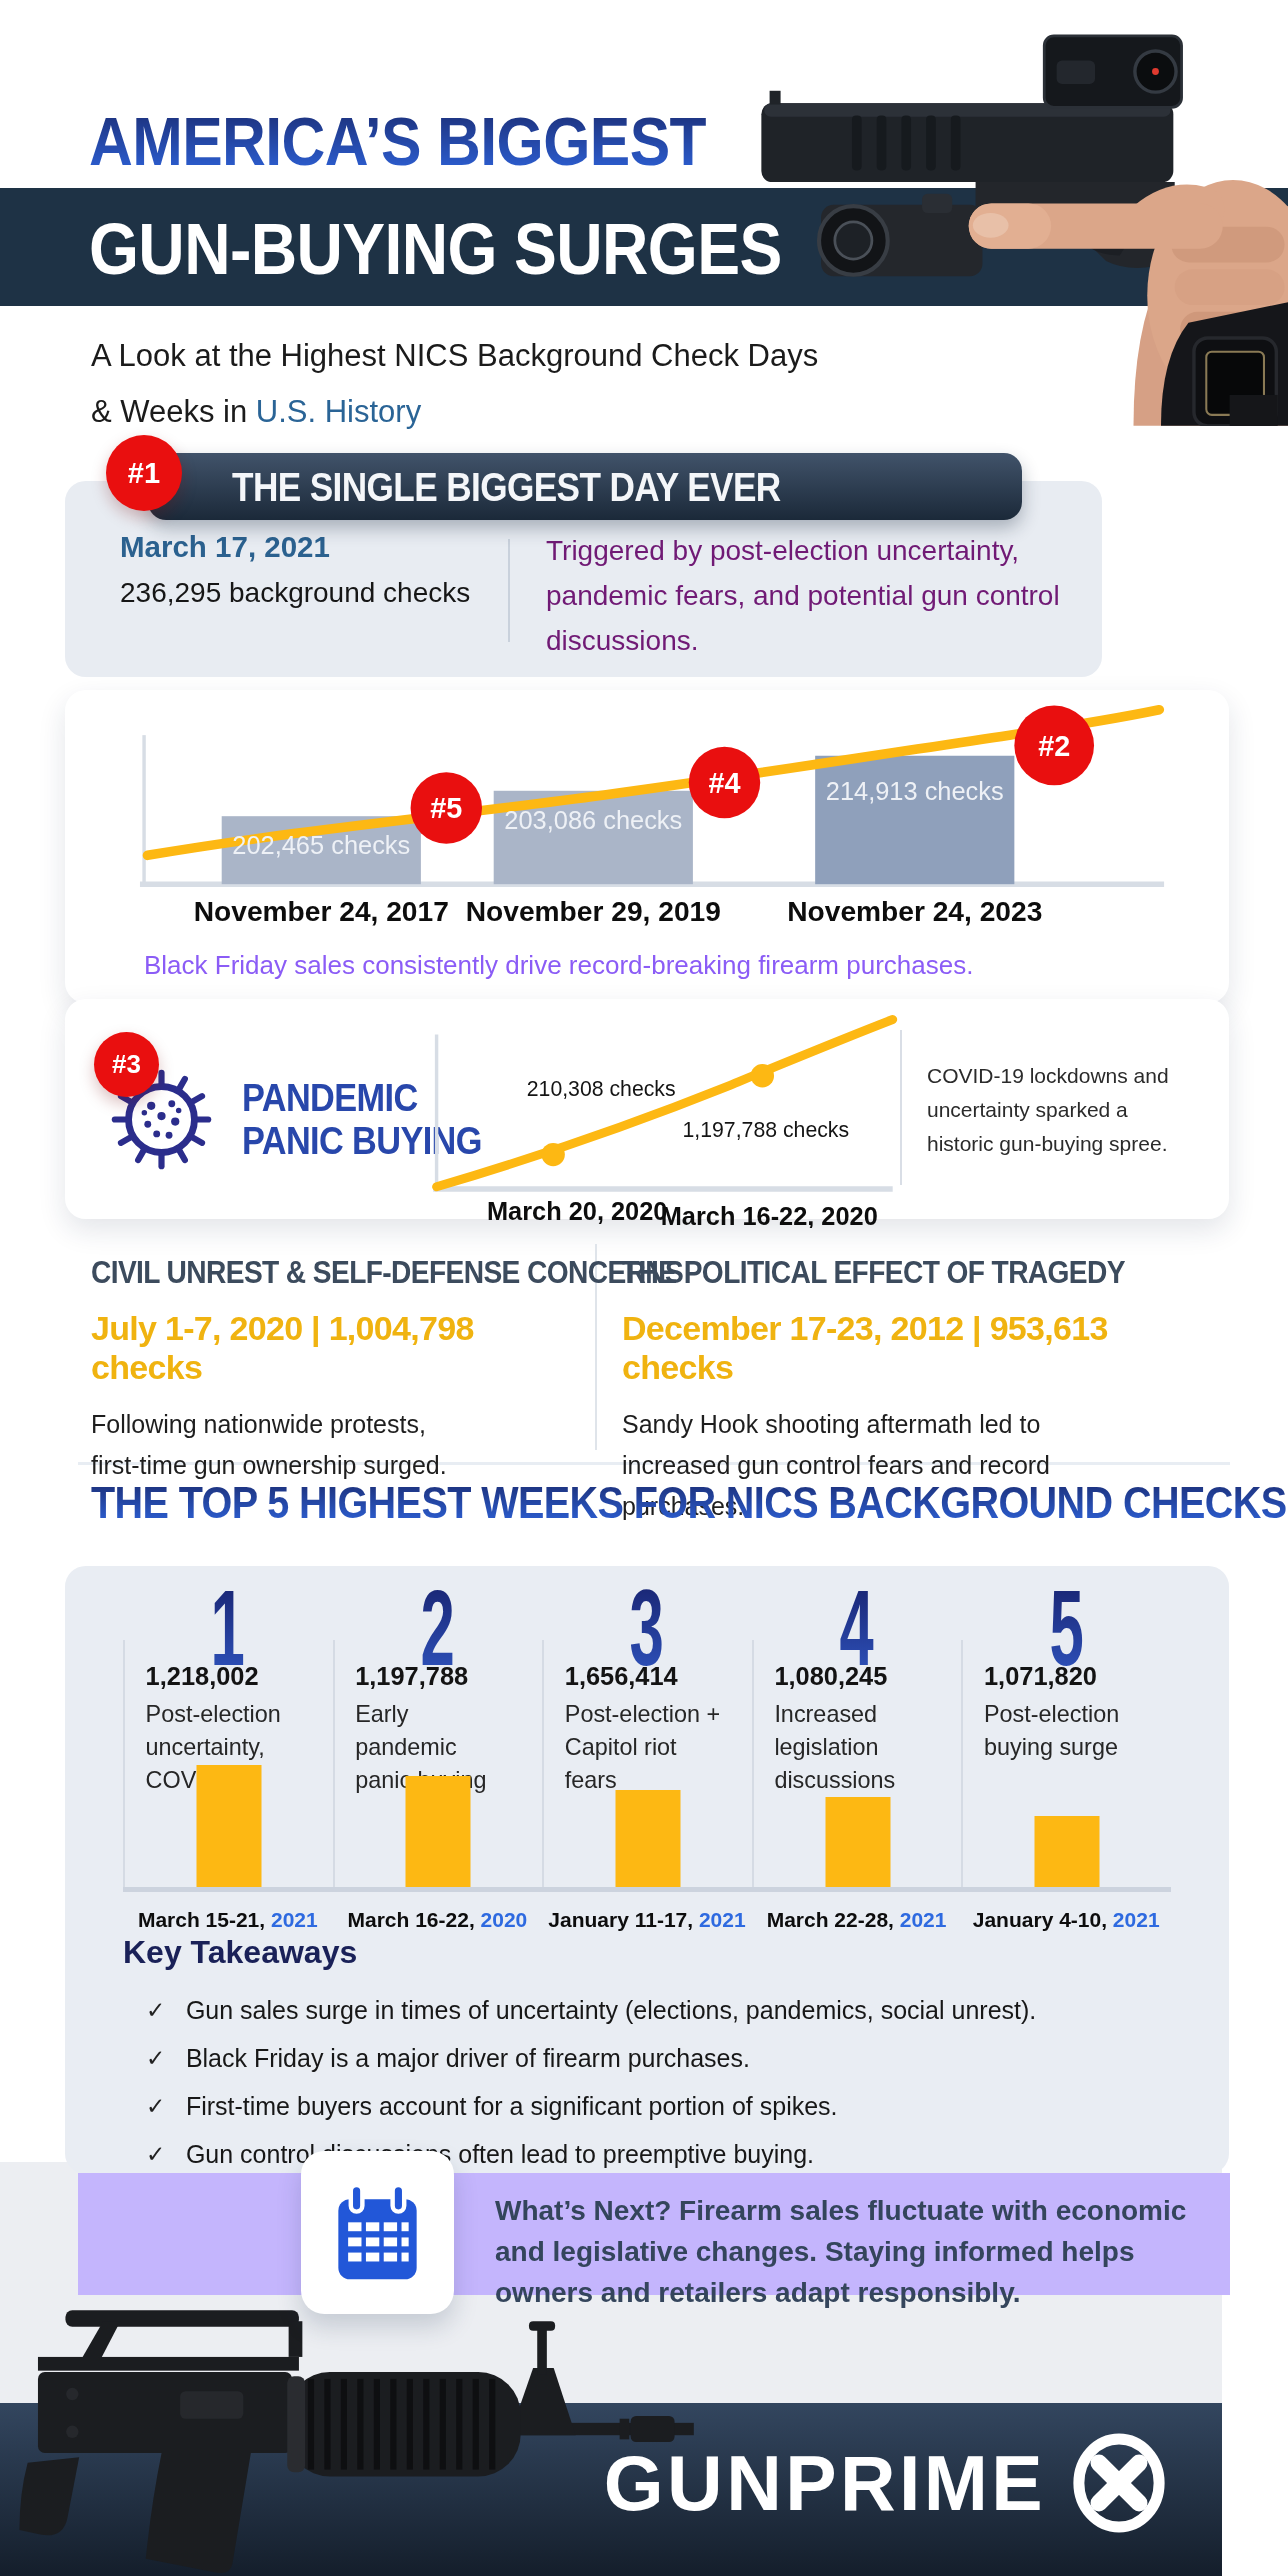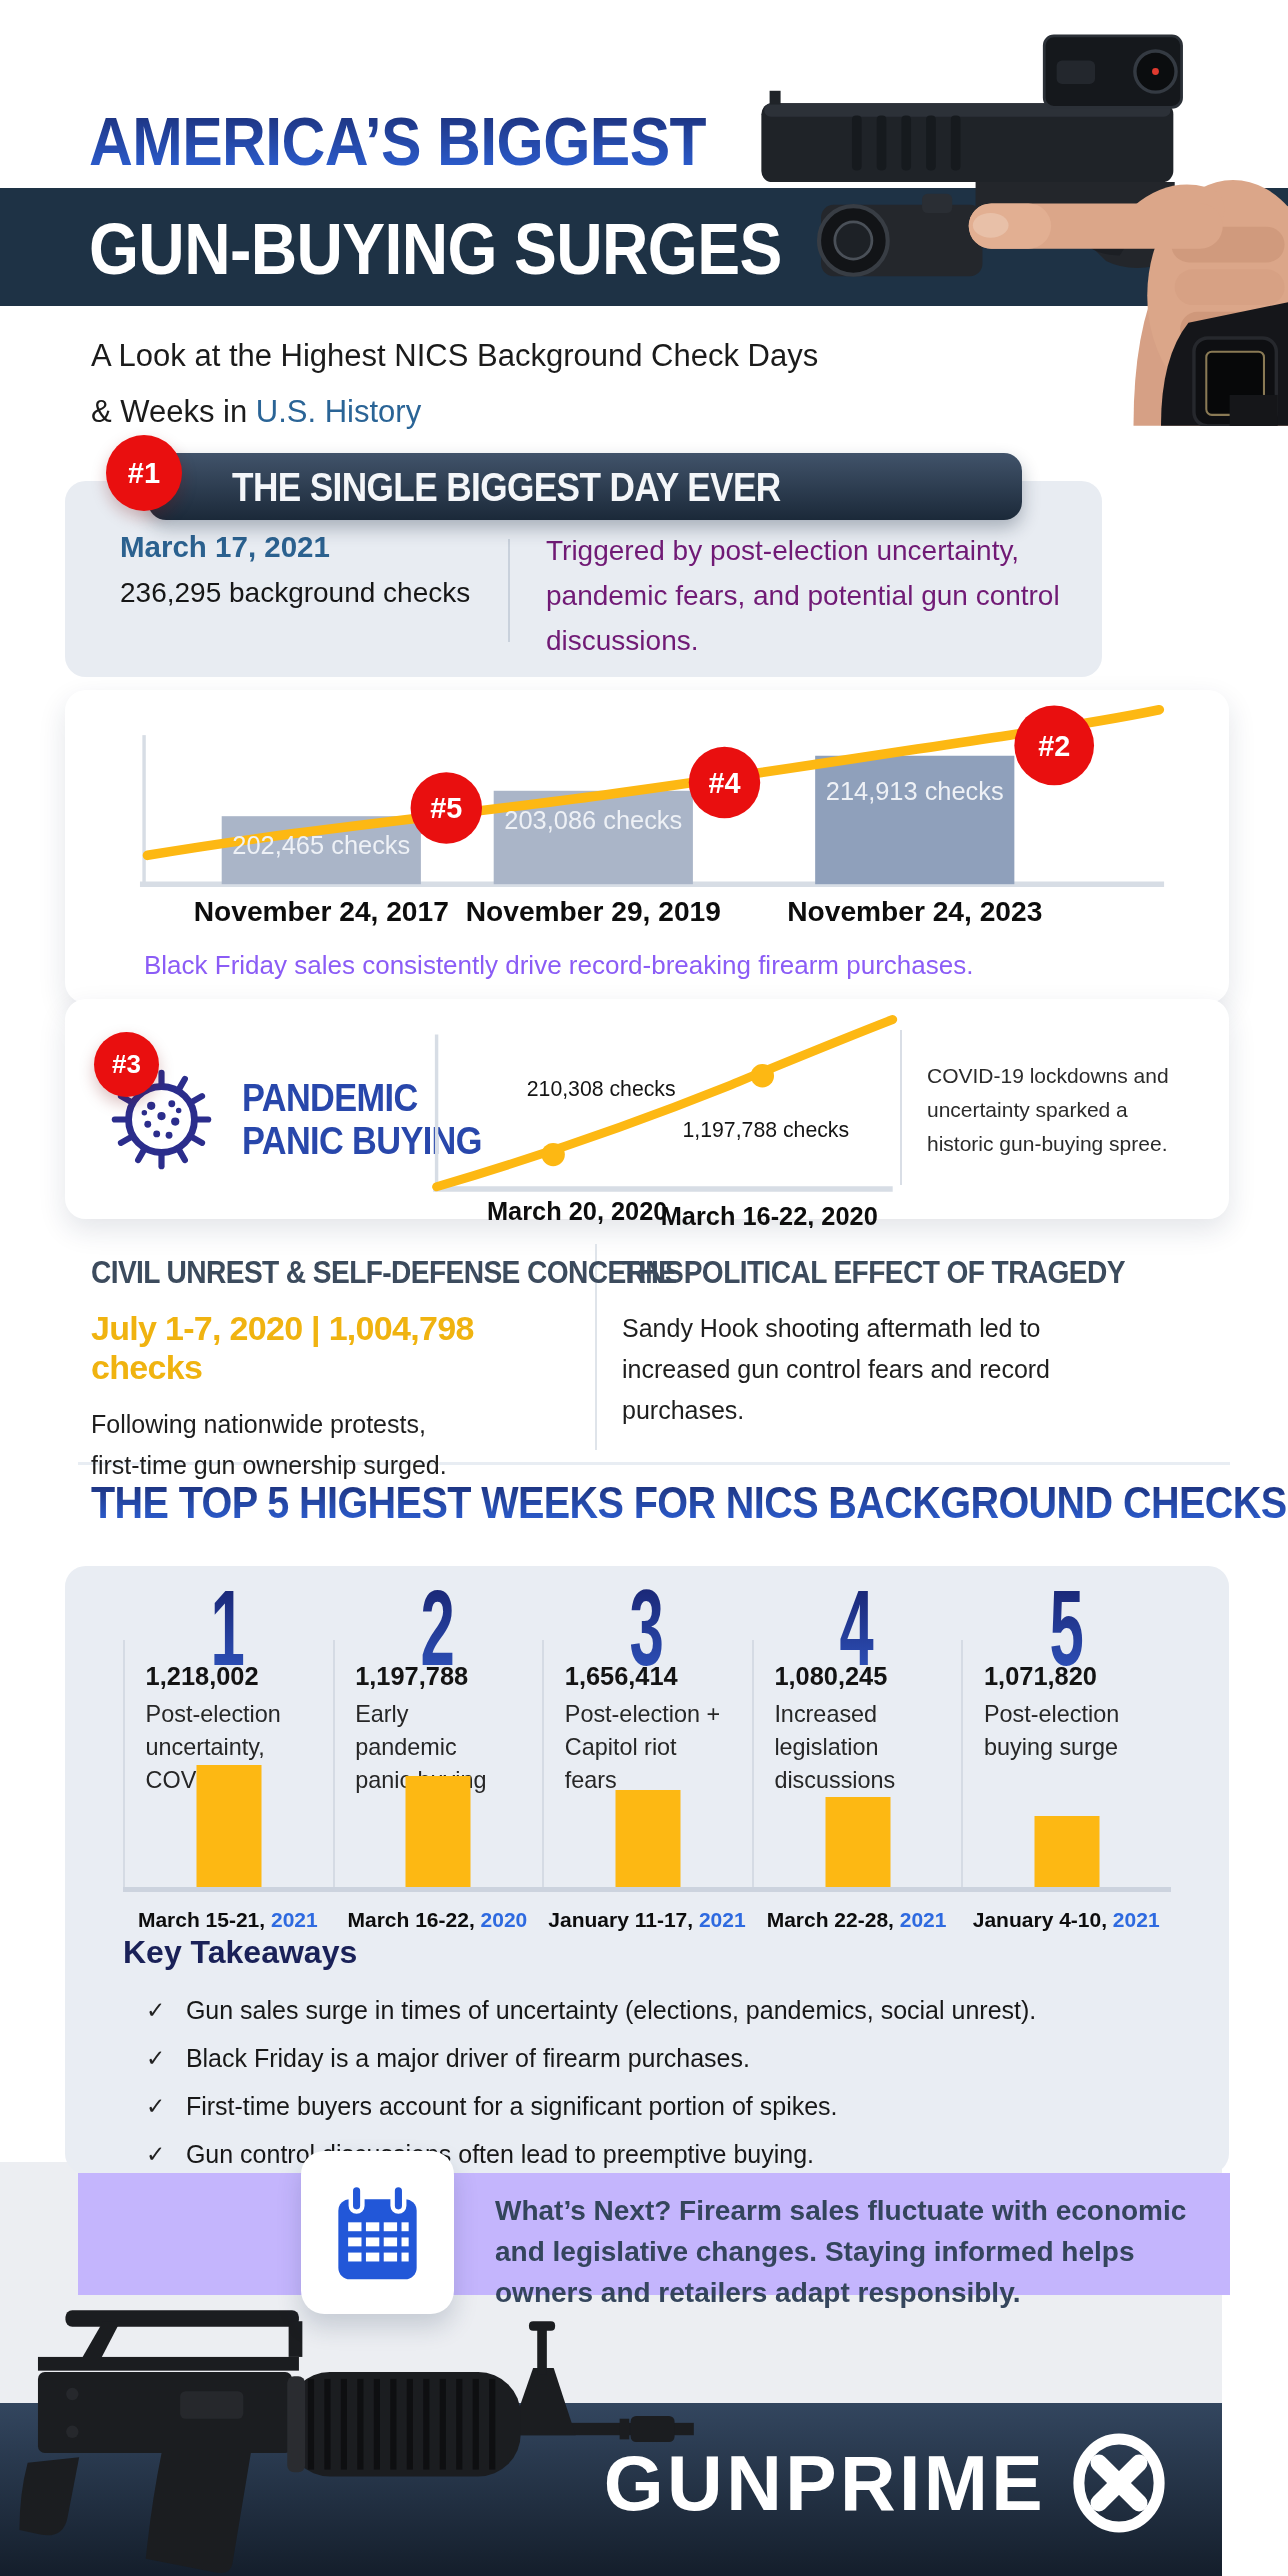--- a/index.html
+++ b/index.html
@@ -239,20 +239,21 @@
 
   <div class="events">
     <div class="ev-div"></div>
     <div class="ev-col-l">
       <div class="ev-h"><span class="cond">CIVIL UNREST &amp; SELF-DEFENSE CONCERNS</span></div>
       <div class="ev-stat">July 1-7, 2020 | 1,004,798 checks</div>
       <div class="ev-desc" style="max-width:385px;">Following nationwide protests, first-time gun ownership surged.</div>
     </div>
     <div class="ev-col-r">
       <div class="ev-h"><span class="cond">THE POLITICAL EFFECT OF TRAGEDY</span></div>
+      <div class="ev-stat">December 17-23, 2012 | 953,613 checks</div>
       <div class="ev-desc" style="max-width:481px;">Sandy Hook shooting aftermath led to increased gun control fears and record purchases.</div>
     </div>
   </div>
   <div class="section-line"></div>
 
   <div class="t5-heading"><span class="cond grad-blue">THE TOP 5 HIGHEST WEEKS FOR NICS BACKGROUND CHECKS</span></div>
 
   <div class="card card-t5">
     <div class="t5-cols">
       <div class="t5-col">

